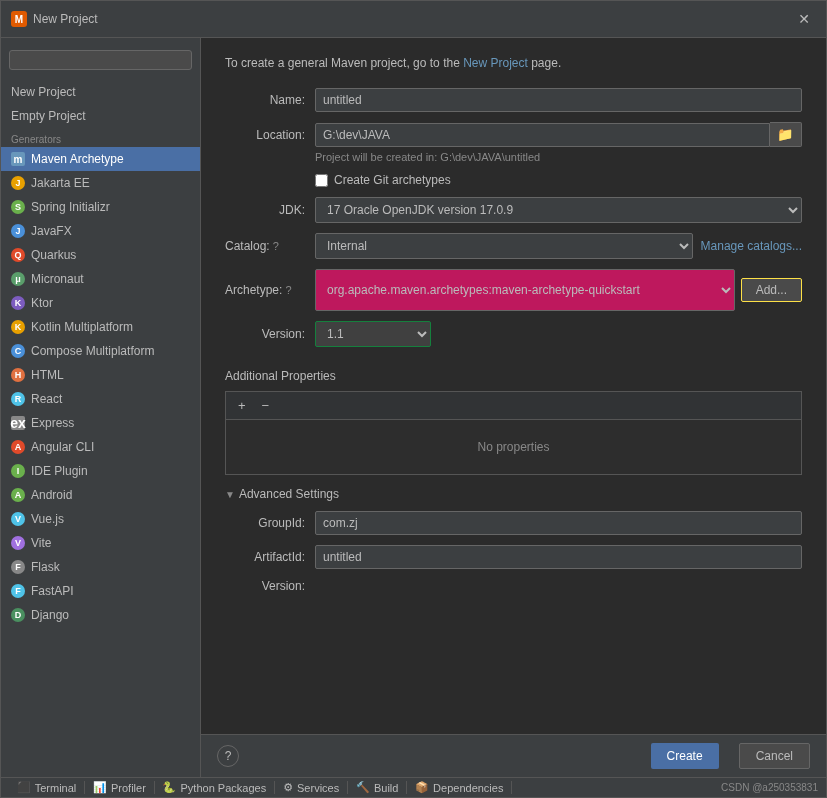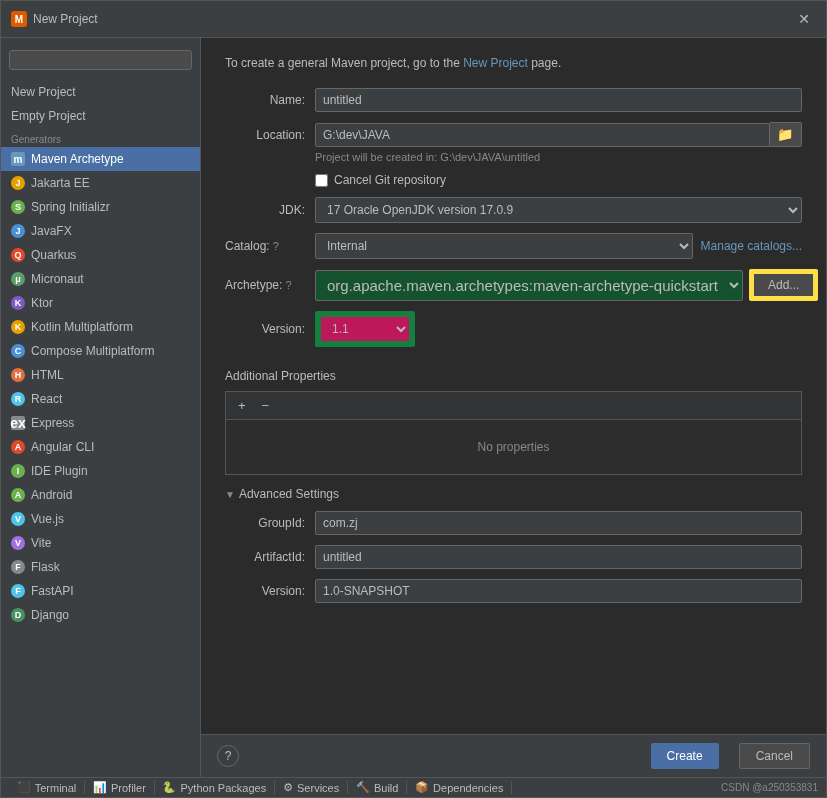--- a/index.html
+++ b/index.html
@@ -30,23 +30,23 @@
     .location-row { display: flex; align-items: center; margin-bottom: 4px; }
     .location-input { flex: 1; background: #3c3f41; border: 1px solid #666; color: #bbb; padding: 4px 7px; font-size: 12px; border-radius: 2px 0 0 2px; }
     .location-btn { background: #4a4a4a; border: 1px solid #666; border-left: none; color: #bbb; padding: 4px 7px; cursor: pointer; border-radius: 0 2px 2px 0; }
     .path-hint { margin-left: 90px; color: #888; font-size: 11px; margin-bottom: 10px; }
     .checkbox-row { display: flex; align-items: center; margin-left: 90px; margin-bottom: 10px; gap: 6px; }
     .checkbox-row input[type=checkbox] { accent-color: #6897bb; }
     .checkbox-label { color: #bbb; font-size: 12px; }
     .form-select { flex: 1; background: #3c3f41; border: 1px solid #666; color: #bbb; padding: 4px 7px; font-size: 12px; border-radius: 2px; }
     .manage-link { color: #6897bb; font-size: 12px; cursor: pointer; white-space: nowrap; margin-left: 8px; }
     .archetype-row { display: flex; align-items: center; margin-bottom: 10px; }
-    .archetype-select { flex: 1; background: #14532d; border: 1px solid #666; color: #bbb; padding: 5px 7px; font-size: 15px; border-radius: 2px; }
-    .add-btn { background: #4a4a4a; border: 5px solid #fde047; color: #bbb; padding: 4px 14px; cursor: pointer; border-radius: 2px; margin-left: 6px; font-size: 12px; }
-    .version-select { width: 100px; background: #be185d; border: 6px solid #15803d; color: #bbb; padding: 4px 7px; font-size: 12px; border-radius: 2px; }
+    .archetype-select { flex: 1; background: #be185d; border: 1px solid #666; color: #bbb; padding: 12px 7px; font-size: 12px; border-radius: 2px; }
+    .add-btn { background: #4a4a4a; border: 1px solid #fde047; color: #bbb; padding: 4px 14px; cursor: pointer; border-radius: 2px; margin-left: 6px; font-size: 12px; }
+    .version-select { width: 116px; background: #404040; border: 1px solid #15803d; color: #bbb; padding: 4px 7px; font-size: 12px; border-radius: 2px; }
     .section-title { color: #bbb; font-size: 12px; margin-bottom: 8px; margin-top: 22px; }
     .properties-area { border: 1px solid #555; background: #2d2d2d; margin-bottom: 12px; }
     .properties-toolbar { display: flex; align-items: center; padding: 4px 6px; gap: 4px; border-bottom: 1px solid #555; background: #313335; }
     .prop-btn { background: none; border: 1px solid transparent; color: #bbb; padding: 1px 5px; cursor: pointer; font-size: 13px; border-radius: 2px; }
     .no-props { text-align: center; color: #888; font-size: 12px; padding: 20px; }
     .advanced-toggle { color: #bbb; font-size: 12px; cursor: pointer; margin-bottom: 10px; display: flex; align-items: center; gap: 4px; }
     .advanced-section { margin-top: 4px; }
     .dialog-footer { background: #3c3f41; border-top: 1px solid #555; padding: 8px 16px; display: flex; align-items: center; justify-content: space-between; }
     .footer-left { display: flex; align-items: center; }
     .help-btn { background: none; border: 1px solid #666; color: #bbb; width: 22px; height: 22px; border-radius: 50%; cursor: pointer; font-size: 12px; }
@@ -202,21 +202,21 @@
 
         <div class="form-row location-row">
           <span class="form-label">Location:</span>
           <input type="text" class="location-input" value="G:\dev\JAVA" style="">
           <button class="location-btn">📁</button>
         </div>
         <div class="path-hint">Project will be created in: G:\dev\JAVA\untitled</div>
 
         <div class="checkbox-row">
           <input type="checkbox" id="git-cb" style="">
-          <label class="checkbox-label" for="git-cb">Cancel Git repository</label>
+          <label class="checkbox-label" for="git-cb">Create Git archetypes</label>
         </div>
 
         <div class="form-row">
           <span class="form-label">JDK:</span>
           <select class="form-select">
             <option>17 Oracle OpenJDK version 17.0.9</option>
           </select>
         </div>
 
         <div class="form-row">
@@ -265,21 +265,20 @@
           <div class="form-row">
             <span class="form-label">GroupId:</span>
             <input type="text" class="form-input" value="com.zj" style="">
           </div>
           <div class="form-row">
             <span class="form-label">ArtifactId:</span>
             <input type="text" class="form-input" value="untitled" style="">
           </div>
           <div class="form-row">
             <span class="form-label">Version:</span>
-            <input type="text" class="form-input" value="1.0-SNAPSHOT" style="">
           </div>
         </div>
       </div>
 
       <div class="dialog-footer">
         <div class="footer-left">
           <button class="help-btn">?</button>
         </div>
         <div class="footer-right">
           <button class="btn-create">Create</button>

